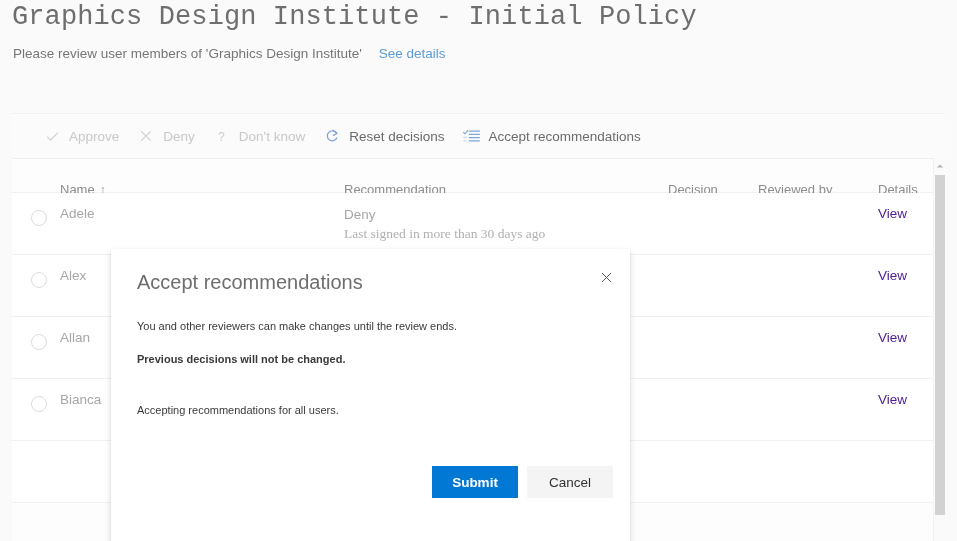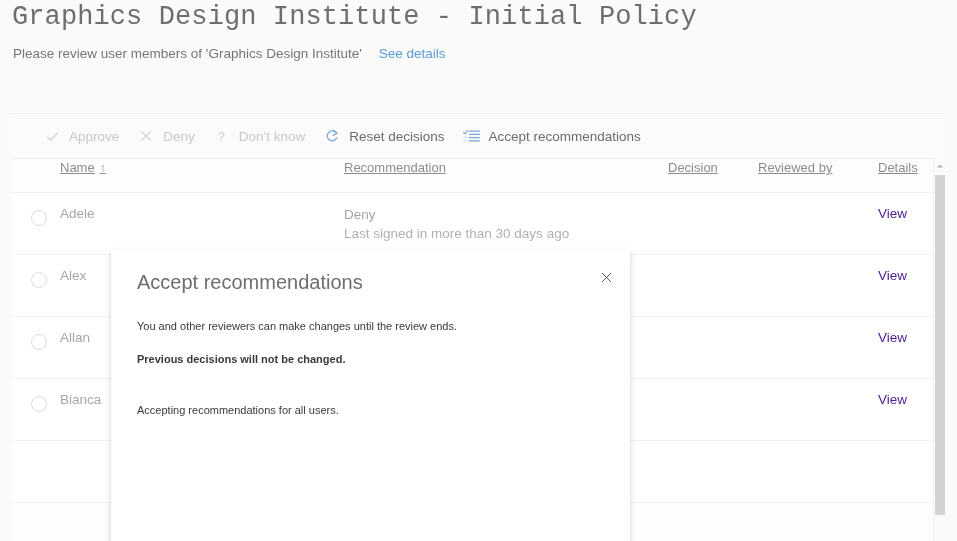--- a/index.html
+++ b/index.html
@@ -109,21 +109,21 @@
     overflow: hidden;
   }
   #table-header {
     position: relative;
     height: 33px;
     border-bottom: 1px solid #f0f0f0;
     background: #fdfdfd;
   }
   .th {
     position: absolute;
-    top: 1px;
+    top: 23px;
     font-size: 13px;
     color: #8d8d8d;
     white-space: nowrap;
     text-decoration: underline;
   }
   .th-name   { left: 48px; }
   .th-rec    { left: 332px; }
   .th-dec    { left: 656px; }
   .th-rev    { left: 746px; }
   .th-det    { left: 866px; }
@@ -157,21 +157,21 @@
   }
   .cell-rec {
     position: absolute;
     left: 332px;
     top: 12px;
     font-size: 13.5px;
     color: #a6a6a6;
     line-height: 19px;
     white-space: nowrap;
   }
-  .cell-rec .rec-sub { color: #b0b0b0; }
+  .cell-rec .rec-sub { color: #b0b0b0; font-family: Liberation Serif, serif; }
   .cell-view {
     position: absolute;
     left: 866px;
     top: 13px;
     font-size: 13.5px;
     color: #4c1d95;
     text-decoration: none;
     cursor: pointer;
     white-space: nowrap;
   }
@@ -421,13 +421,17 @@
   <button id="dialog-close">
     <svg width="13" height="13" viewBox="0 0 16 16" aria-hidden="true">
       <path d="M2.4 2.4 L13.6 13.6 M13.6 2.4 L2.4 13.6" fill="none" stroke="#4a4a4a" stroke-width="1.15"></path>
     </svg>
   </button>
 
   <div class="dlg-line" id="dlg-line-1">You and other reviewers can make changes until the review ends.</div>
   <div class="dlg-line" id="dlg-line-2">Previous decisions will not be changed.</div>
   <div class="dlg-line" id="dlg-line-3">Accepting recommendations for all users.</div>
 
+  <div id="dialog-actions">
+    <button class="dlg-btn" id="submit-button">Submit</button>
+    <button class="dlg-btn" id="cancel-button">Cancel</button>
+  </div>
 </div>
 
 </body></html>

